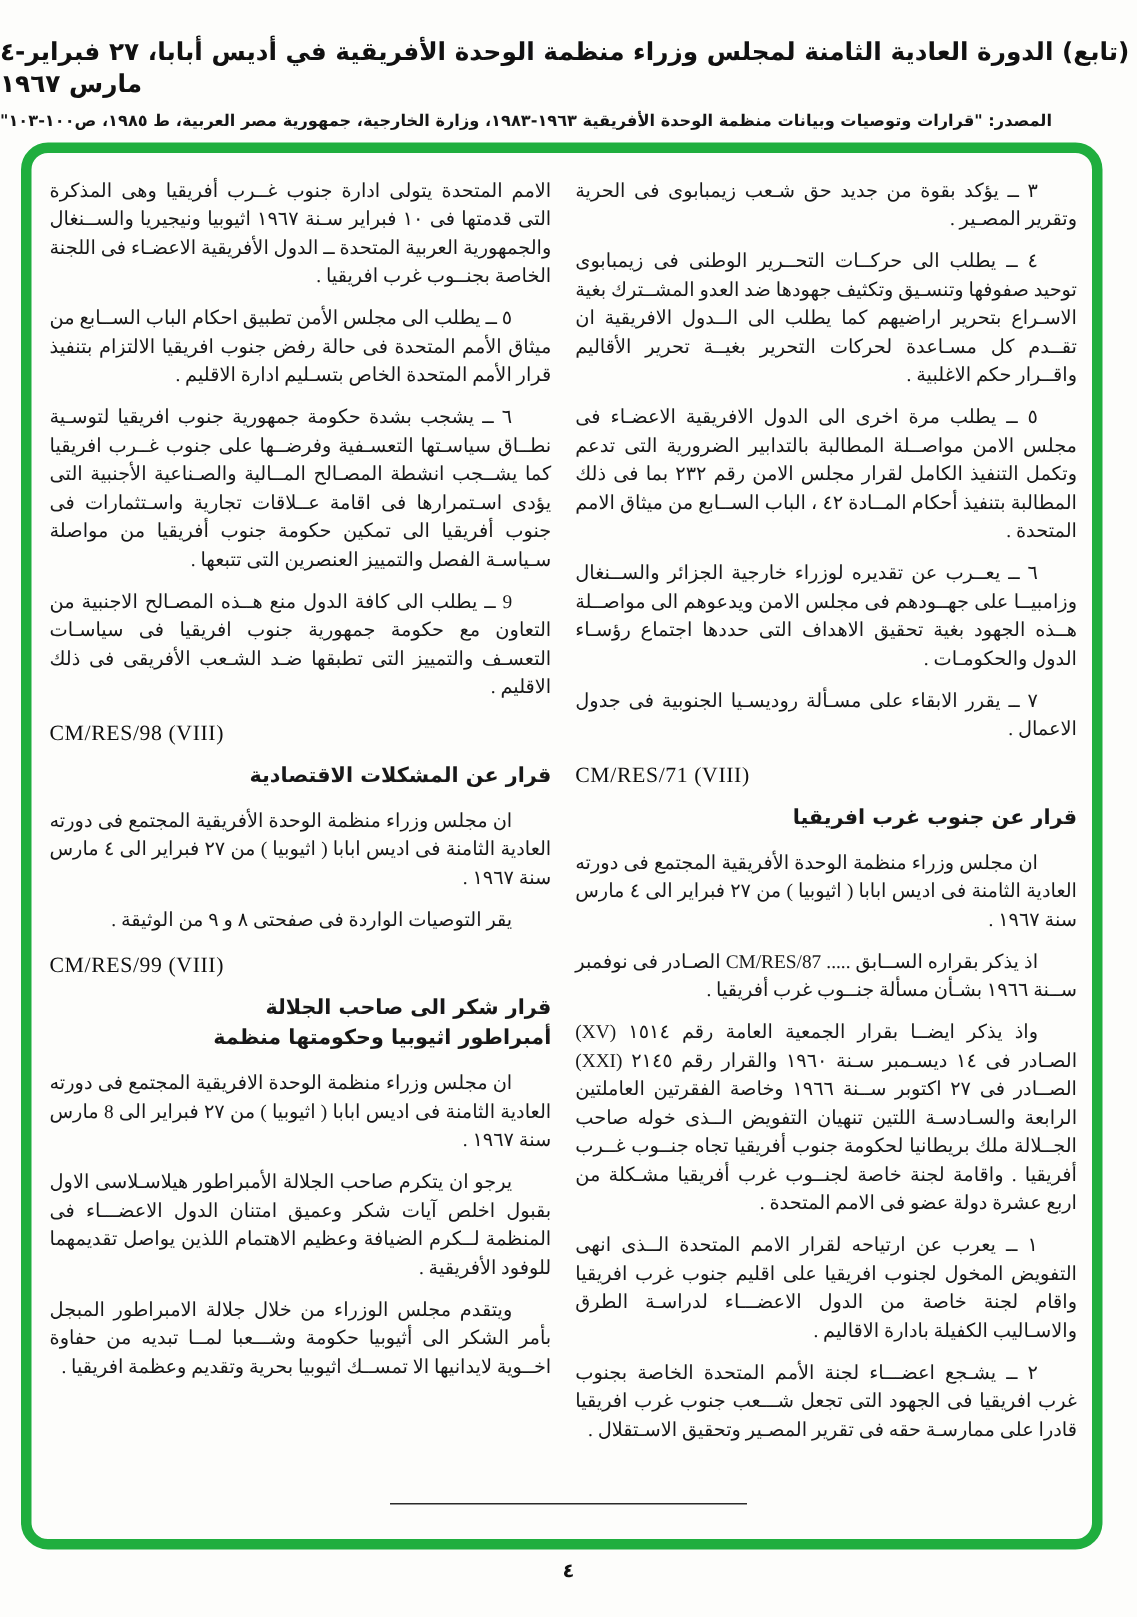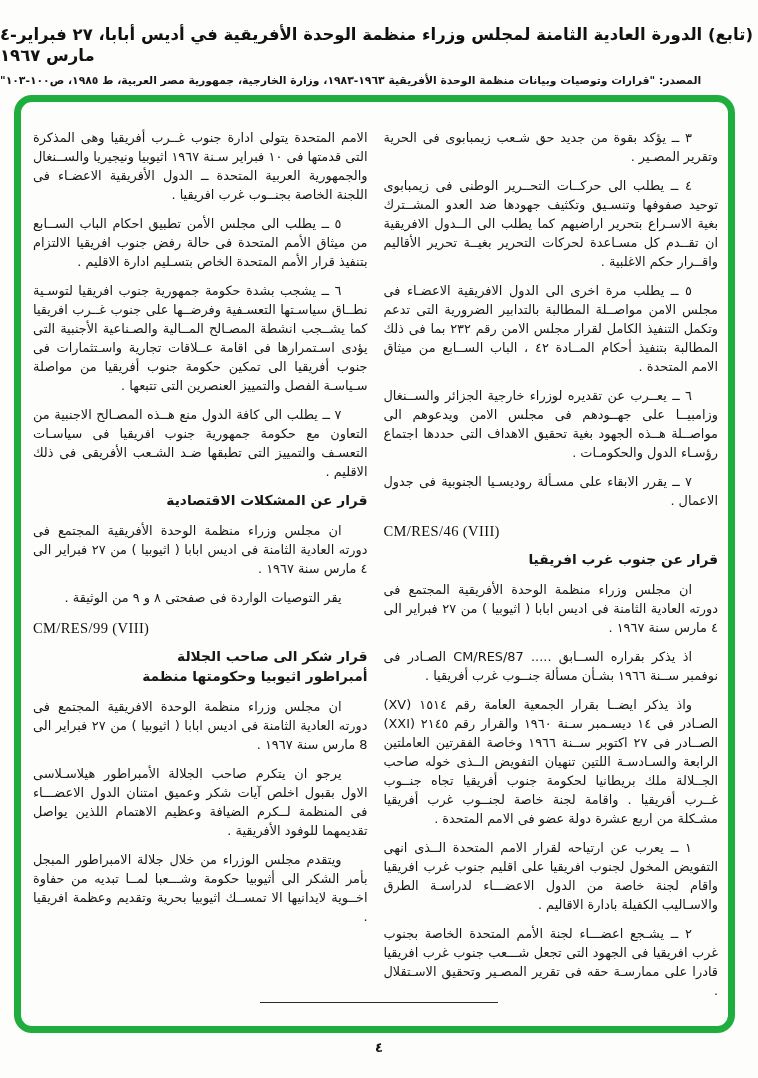--- a/index.html
+++ b/index.html
@@ -37,21 +37,21 @@
   }
   .column {
     flex:1 1 0;
     direction:rtl;
     text-align:justify;
     text-justify:inter-word;
     font-size:12.9px;
     line-height:19px;
     color:#181818;
   }
-  .column .para { margin:10px 0 9px; }
+  .column .para { margin:0 0 9px;font-family:Liberation Serif, serif; }
   .column .para.indent { text-indent:26px; }
   .column .ref {
     direction:ltr; text-align:left;
     font-family:"Liberation Serif", serif;
     font-size:14.5px; letter-spacing:0.4px;
     margin:12px 0 8px; text-indent:0;
     color:#101010;
   }
   .column .title {
     text-align:right; font-weight:bold;
@@ -80,33 +80,34 @@
   <div class="header-source">المصدر: "قرارات وتوصيات وبيانات منظمة الوحدة الأفريقية ١٩٦٣-١٩٨٣، وزارة الخارجية، جمهورية مصر العربية، ط ١٩٨٥، ص١٠٠-١٠٣"</div>
 </div>
 
 <div class="content-box" style="border-color: rgb(31, 174, 62);">
   <div class="column">
       <div class="para indent">٣ ــ يؤكد بقوة من جديد حق شـعب زيمبابوى فى الحرية وتقرير المصـير .</div>
       <div class="para indent">٤ ــ يطلب الى حركــات التحــرير الوطنى فى زيمبابوى توحيد صفوفها وتنسـيق وتكثيف جهودها ضد العدو المشــترك بغية الاسـراع بتحرير اراضيهم كما يطلب الى الــدول الافريقية ان تقــدم كل مسـاعدة لحركات التحرير بغيــة تحرير الأقاليم واقــرار حكم الاغلبية .</div>
       <div class="para indent">٥ ــ يطلب مرة اخرى الى الدول الافريقية الاعضـاء فى مجلس الامن مواصــلة المطالبة بالتدابير الضرورية التى تدعم وتكمل التنفيذ الكامل لقرار مجلس الامن رقم ٢٣٢ بما فى ذلك المطالبة بتنفيذ أحكام المــادة ٤٢ ، الباب الســابع من ميثاق الامم المتحدة .</div>
       <div class="para indent">٦ ــ يعــرب عن تقديره لوزراء خارجية الجزائر والســنغال وزامبيــا على جهــودهم فى مجلس الامن ويدعوهم الى مواصــلة هــذه الجهود بغية تحقيق الاهداف التى حددها اجتماع رؤسـاء الدول والحكومـات .</div>
       <div class="para indent">٧ ــ يقرر الابقاء على مسـألة روديسـيا الجنوبية فى جدول الاعمال .</div>
-      <div class="ref">CM/RES/46 (VIII)</div>
+      <div class="ref">CM/RES/71 (VIII)</div>
       <div class="title">قرار عن جنوب غرب افريقيا</div>
       <div class="para indent">ان مجلس وزراء منظمة الوحدة الأفريقية المجتمع فى دورته العادية الثامنة فى اديس ابابا ( اثيوبيا ) من ٢٧ فبراير الى ٤ مارس سنة ١٩٦٧ .</div>
       <div class="para indent">اذ يذكر بقراره الســابق ..... CM/RES/87 الصـادر فى نوفمبر ســنة ١٩٦٦ بشـأن مسألة جنــوب غرب أفريقيا .</div>
       <div class="para indent">واذ يذكر ايضــا بقرار الجمعية العامة رقم ١٥١٤ (XV) الصـادر فى ١٤ ديسـمبر سـنة ١٩٦٠ والقرار رقم ٢١٤٥ (XXI) الصــادر فى ٢٧ اكتوبر ســنة ١٩٦٦ وخاصة الفقرتين العاملتين الرابعة والسـادسـة اللتين تنهيان التفويض الــذى خوله صاحب الجــلالة ملك بريطانيا لحكومة جنوب أفريقيا تجاه جنــوب غــرب أفريقيا . واقامة لجنة خاصة لجنــوب غرب أفريقيا مشـكلة من اربع عشرة دولة عضو فى الامم المتحدة .</div>
       <div class="para indent">١ ــ يعرب عن ارتياحه لقرار الامم المتحدة الــذى انهى التفويض المخول لجنوب افريقيا على اقليم جنوب غرب افريقيا واقام لجنة خاصة من الدول الاعضـــاء لدراسـة الطرق والاسـاليب الكفيلة بادارة الاقاليم .</div>
       <div class="para indent">٢ ــ يشـجع اعضـــاء لجنة الأمم المتحدة الخاصة بجنوب غرب افريقيا فى الجهود التى تجعل شـــعب جنوب غرب افريقيا قادرا على ممارسـة حقه فى تقرير المصـير وتحقيق الاسـتقلال .</div>
     </div>
   <div class="column">
       <div class="para">الامم المتحدة يتولى ادارة جنوب غــرب أفريقيا وهى المذكرة التى قدمتها فى ١٠ فبراير سـنة ١٩٦٧ اثيوبيا ونيجيريا والســنغال والجمهورية العربية المتحدة ــ الدول الأفريقية الاعضـاء فى اللجنة الخاصة بجنــوب غرب افريقيا .</div>
       <div class="para indent">٥ ــ يطلب الى مجلس الأمن تطبيق احكام الباب الســابع من ميثاق الأمم المتحدة فى حالة رفض جنوب افريقيا الالتزام بتنفيذ قرار الأمم المتحدة الخاص بتسـليم ادارة الاقليم .</div>
       <div class="para indent">٦ ــ يشجب بشدة حكومة جمهورية جنوب افريقيا لتوسـية نطــاق سياسـتها التعسـفية وفرضــها على جنوب غــرب افريقيا كما يشــجب انشطة المصـالح المــالية والصـناعية الأجنبية التى يؤدى اسـتمرارها فى اقامة عــلاقات تجارية واسـتثمارات فى جنوب أفريقيا الى تمكين حكومة جنوب أفريقيا من مواصلة سـياسـة الفصل والتمييز العنصرين التى تتبعها .</div>
-      <div class="para indent">٧ ــ يطلب الى كافة الدول منع هــذه المصـالح الاجنبية من التعاون مع حكومة جمهورية جنوب افريقيا فى سياسـات التعسـف والتمييز التى تطبقها ضـد الشـعب الأفريقى فى ذلك الاقليم .</div>
+      <div class="para indent">9 ــ يطلب الى كافة الدول منع هــذه المصـالح الاجنبية من التعاون مع حكومة جمهورية جنوب افريقيا فى سياسـات التعسـف والتمييز التى تطبقها ضـد الشـعب الأفريقى فى ذلك الاقليم .</div>
+      <div class="ref">CM/RES/98 (VIII)</div>
       <div class="title">قرار عن المشكلات الاقتصادية</div>
       <div class="para indent">ان مجلس وزراء منظمة الوحدة الأفريقية المجتمع فى دورته العادية الثامنة فى اديس ابابا ( اثيوبيا ) من ٢٧ فبراير الى ٤ مارس سنة ١٩٦٧ .</div>
       <div class="para indent">يقر التوصيات الواردة فى صفحتى ٨ و ٩ من الوثيقة .</div>
       <div class="ref">CM/RES/99 (VIII)</div>
       <div class="title">قرار شكر الى صاحب الجلالة
 أمبراطور اثيوبيا وحكومتها منظمة</div>
       <div class="para indent">ان مجلس وزراء منظمة الوحدة الافريقية المجتمع فى دورته العادية الثامنة فى اديس ابابا ( اثيوبيا ) من ٢٧ فبراير الى 8 مارس سنة ١٩٦٧ .</div>
       <div class="para indent">يرجو ان يتكرم صاحب الجلالة الأمبراطور هيلاسـلاسى الاول بقبول اخلص آيات شكر وعميق امتنان الدول الاعضـــاء فى المنظمة لــكرم الضيافة وعظيم الاهتمام اللذين يواصل تقديمهما للوفود الأفريقية .</div>
       <div class="para indent">ويتقدم مجلس الوزراء من خلال جلالة الامبراطور المبجل بأمر الشكر الى أثيوبيا حكومة وشـــعبا لمــا تبديه من حفاوة اخــوية لايدانيها الا تمســك اثيوبيا بحرية وتقديم وعظمة افريقيا .</div>
     </div>

